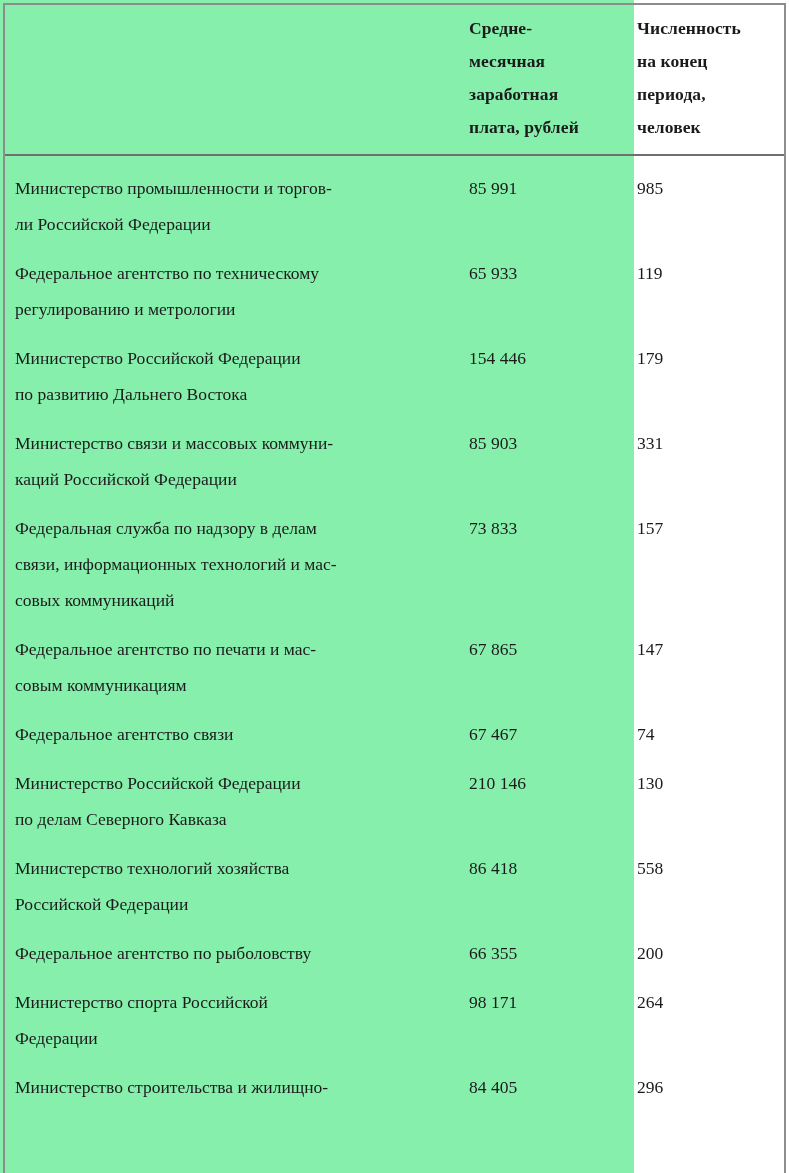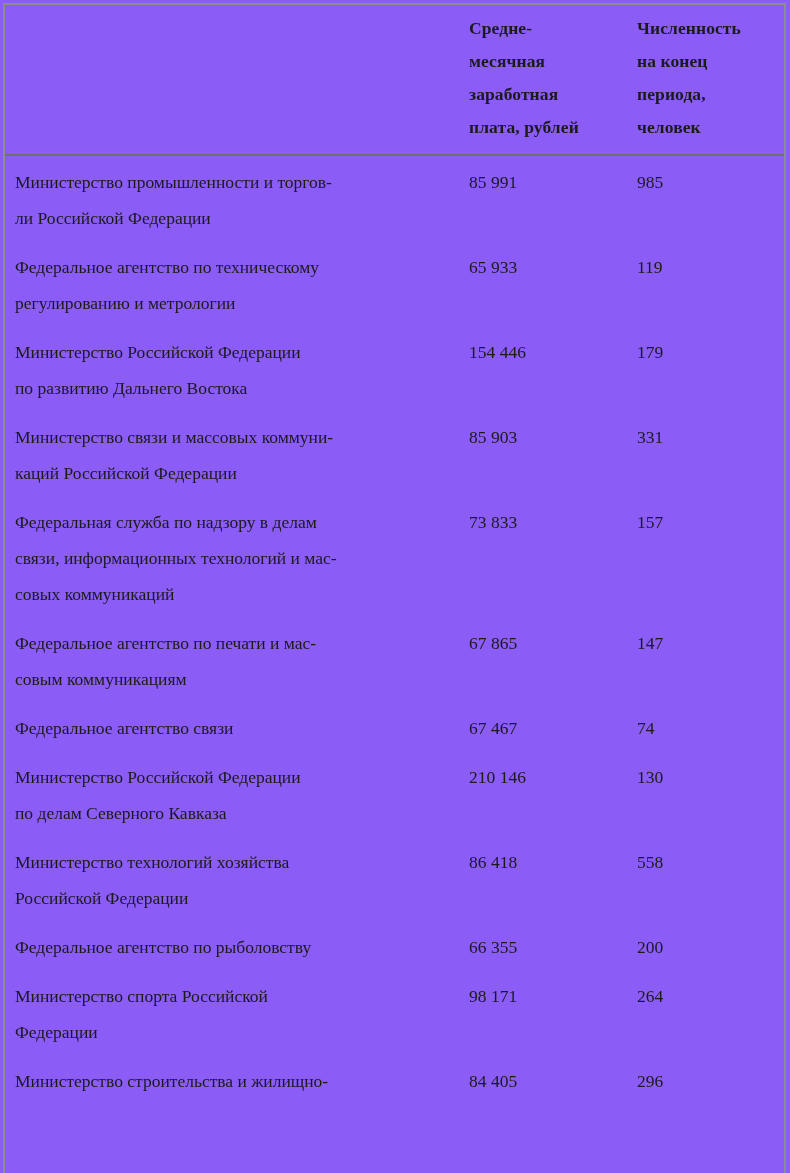--- a/index.html
+++ b/index.html
@@ -10,23 +10,23 @@
   body {
     width: 790px;
     height: 1173px;
     overflow: hidden;
     font-family: "Liberation Serif", "DejaVu Serif", serif;
     color: #1b1b1b;
   }
 
   .table-wrap {
     position: relative;
-    width: 790px;
+    width: 634px;
     height: 1173px;
-    background: #8b5cf6;
+    background: #86efac;
     box-sizing: border-box;
   }
 
   
   .frame {
     position: absolute;
     left: 3px;
     top: 3px;
     width: 783px;
     height: 1172px;
@@ -68,21 +68,21 @@
     vertical-align: top;
     font-size: 17.5px;
     line-height: 36px;
     padding: 7px 0 6px 0;
     font-weight: normal;
   }
   tbody td.t-name  { padding-left: 12px; padding-right: 14px; }
   tbody td.t-wage  { padding-left: 11px; }
   tbody td.t-count { padding-left: 9px; }
 
-  tbody tr:first-child td { padding-top: 8px; margin-top: 35px; }
+  tbody tr:first-child td { padding-top: 14px; margin-top: 35px; }
 
   .ln { display: block; white-space: nowrap; }
 </style>
 </head>
 <body>
 
 <div class="table-wrap">
 
   <table class="stat">
     <colgroup>

